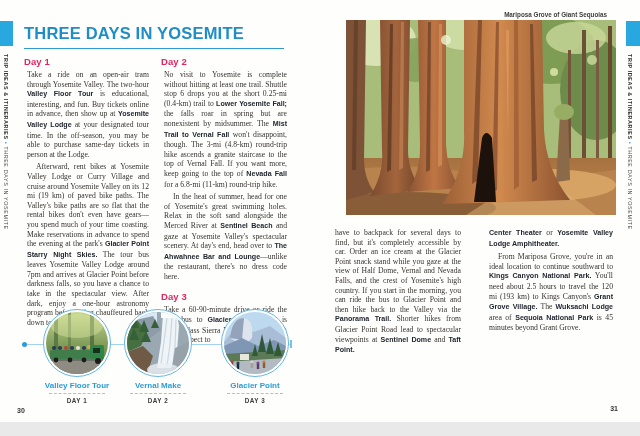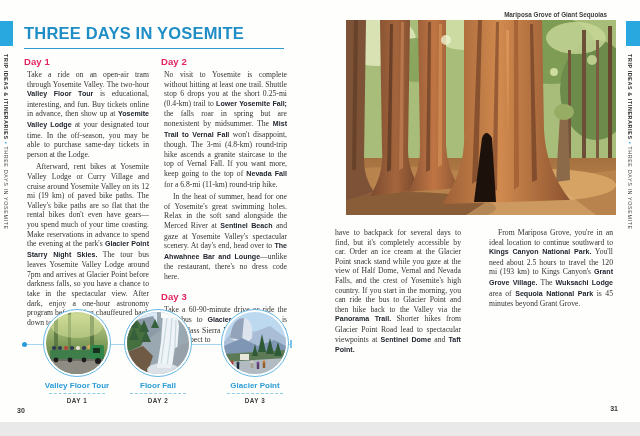--- a/index.html
+++ b/index.html
@@ -158,21 +158,21 @@
           <path d="M40,6 L37,30 L34,52"></path>
             <path d="M45,6 L43,32 L40,54"></path>
             <path d="M49,8 L48,34 L46,52"></path>
         </g>
         <rect x="34" y="0" width="20" height="6" fill="#fbfdfd"></rect>
         <path d="M0,40 L16,34 L26,44 L20,62 L0,62 Z" fill="#6f5a45"></path>
         <path d="M48,36 L62,30 L62,62 L44,62 Z" fill="#97a1a9"></path>
         <ellipse cx="36" cy="58" rx="16" ry="7" fill="#e8eff2" opacity="0.8"></ellipse>
       </svg>
     </div>
-    <div class="tl-label">Floor Fall</div>
+    <div class="tl-label">Vernal Make</div>
     <div class="tl-dash"></div>
     <div class="tl-day">DAY 2</div>
   </div>
 
   <div class="tl-item tl-item-3">
     <div class="tl-circle">
       <svg class="tl-photo" viewBox="0 0 62 62">
         <rect width="62" height="62" fill="#bcd9f0"></rect>
         <path d="M0,30 L14,12 L30,20 L46,14 L62,26 L62,40 L0,40 Z" fill="#a9bdd6"></path>
         <path d="M6,26 Q8,6 20,6 Q30,8 28,26 L20,34 Z" fill="#dde4ee"></path>
@@ -282,18 +282,19 @@
       <circle cx="100" cy="20" r="5" fill="#eef2cf" opacity="0.8"></circle>
       <circle cx="208" cy="52" r="4" fill="#d7e3a6" opacity="0.9"></circle>
       <circle cx="246" cy="40" r="5" fill="#cddd9e" opacity="0.8"></circle>
     </svg>
   </div>
 
   <div class="col col-r1">
       <p class="body-para"><span>have to backpack for several days to find, but it's completely accessible by car. Order an ice cream at the Glacier Point snack stand while you gaze at the view of Half Dome, Vernal and Nevada Falls, and the crest of Yosemite's high country. If you start in the morning, you can ride the bus to Glacier Point and then hike back to the Valley via the </span><span class="bold-term">Panorama Trail.</span><span> Shorter hikes from Glacier Point Road lead to spectacular viewpoints at </span><span class="bold-term">Sentinel Dome</span><span> and </span><span class="bold-term">Taft Point.</span></p>
     </div>
   <div class="col col-r2">
+      <p class="body-para"><span class="bold-term">Center Theater</span><span> or </span><span class="bold-term">Yosemite Valley Lodge Amphitheater.</span></p>
       <p class="body-para indent"><span>From Mariposa Grove, you're in an ideal location to continue southward to </span><span class="bold-term">Kings Canyon National Park.</span><span> You'll need about 2.5 hours to travel the 120 mi (193 km) to Kings Canyon's </span><span class="bold-term">Grant Grove Village.</span><span> The </span><span class="bold-term">Wuksachi Lodge</span><span> area of </span><span class="bold-term">Sequoia National Park</span><span> is 45 minutes beyond Grant Grove.</span></p>
     </div>
 
   <div class="pg pg-r">31</div>
 
 </div>
 
 </body></html>

